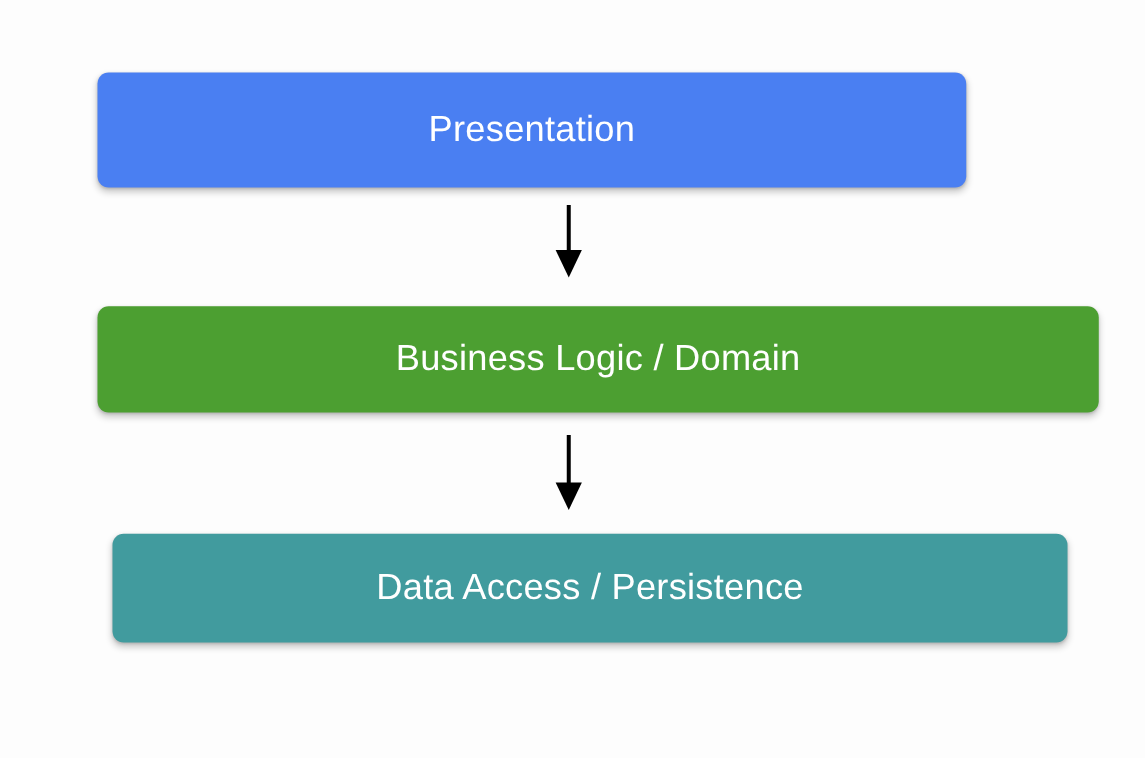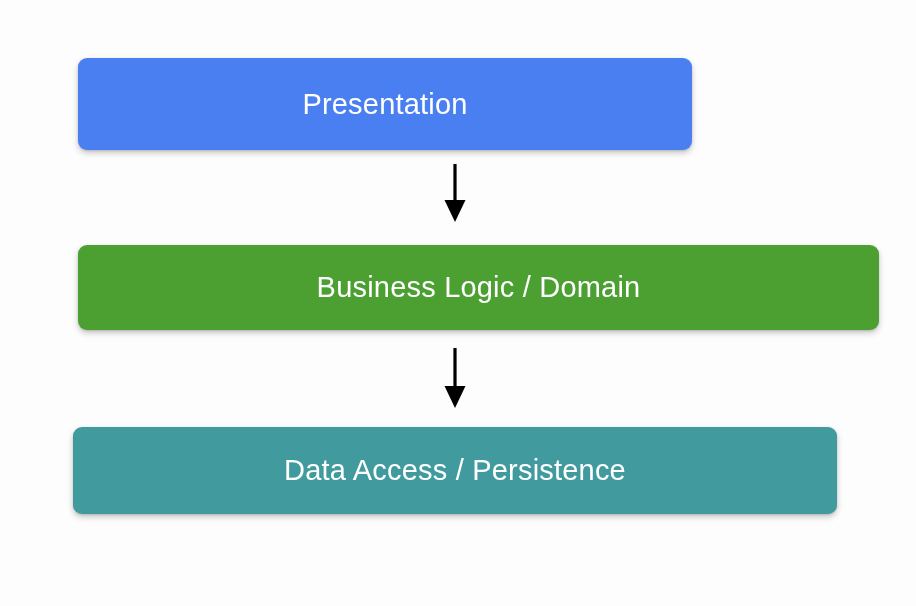--- a/index.html
+++ b/index.html
@@ -35,35 +35,35 @@
     font-weight: 400;
     letter-spacing: 0.2px;
     line-height: 1;
     white-space: nowrap;
     font-family: "Liberation Sans", sans-serif;
   }
   
   #layer-presentation {
     left: 78px;
     top: 58px;
-    width: 614px;
+    width: 695px;
     height: 92px;
     background: #4a7ff2;
   }
   
   #layer-business-logic {
     left: 78px;
     top: 245px;
     width: 801px;
     height: 85px;
     background: #4c9f31;
   }
   
   #layer-data-access {
-    left: 73px;
+    left: 90px;
     top: 427px;
     width: 764px;
     height: 87px;
     background: #419b9e;
   }
   .connector-arrow {
     position: absolute;
     left: 425px;
     width: 60px;
     overflow: visible;

